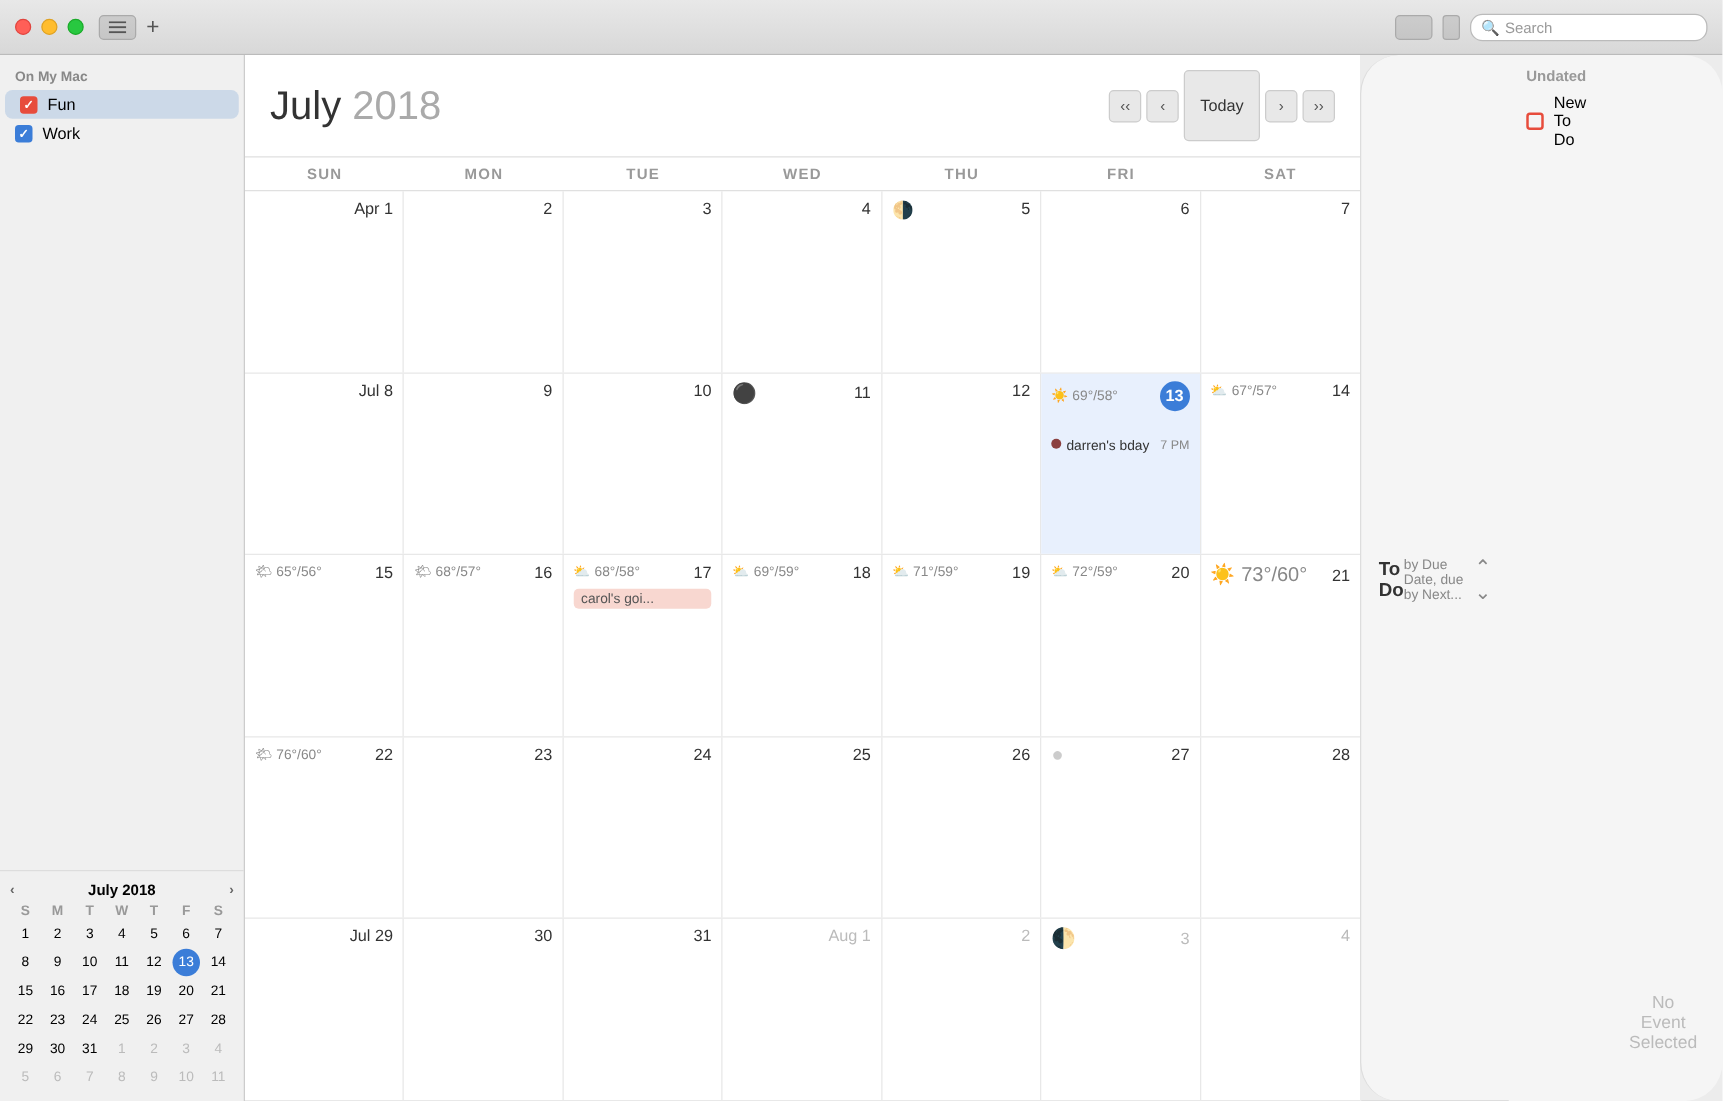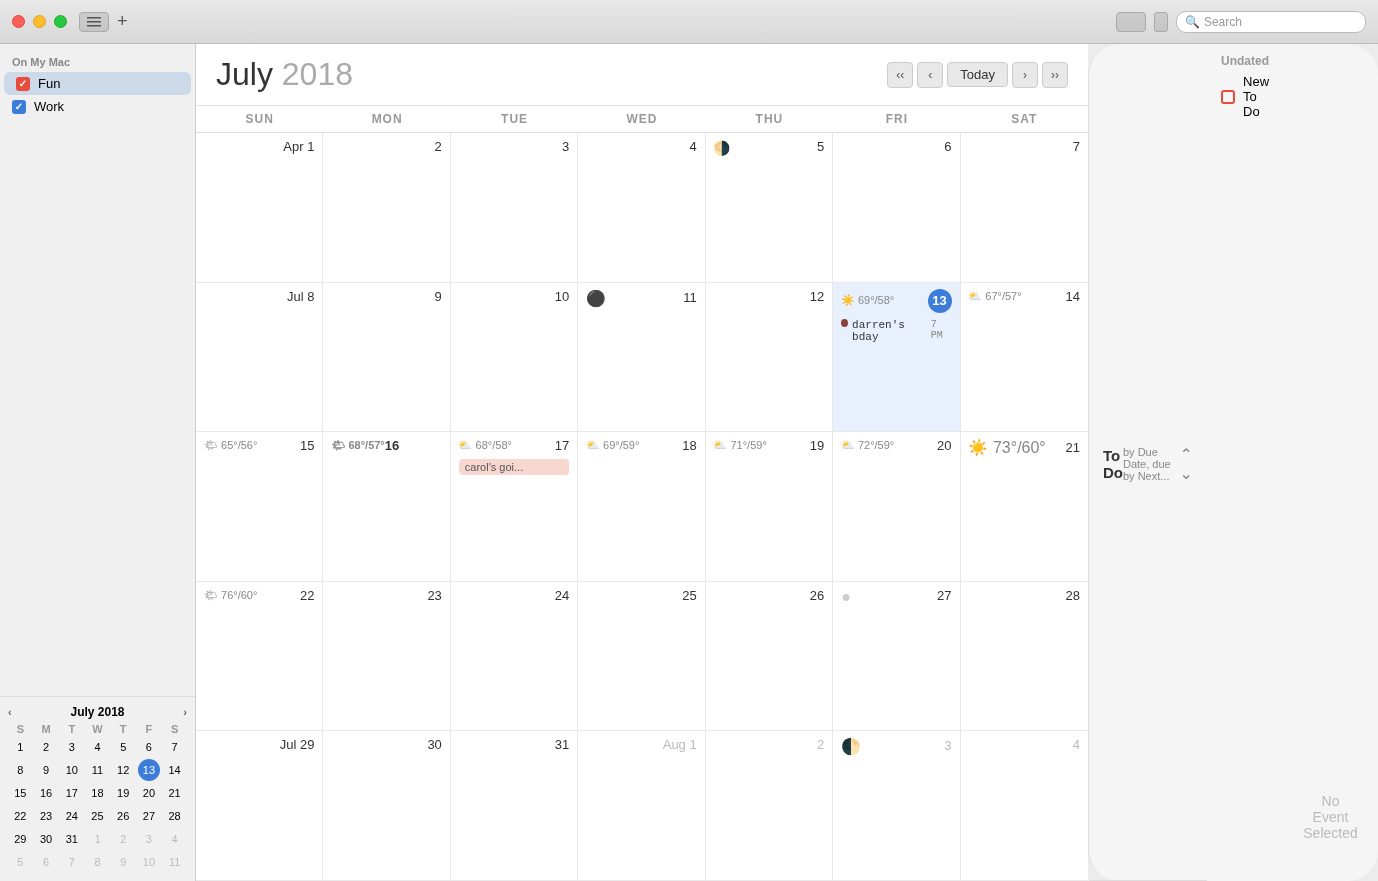--- a/index.html
+++ b/index.html
@@ -50,37 +50,37 @@
     .mini-day.today { background: #3b7dd8; color: white; }
     .mini-day.other-month { color: #bbb; }
 
     
     .calendar-main { flex: 1; display: flex; flex-direction: column; background: white; }
     .calendar-header { display: flex; align-items: center; padding: 12px 20px; border-bottom: 1px solid #e0e0e0; }
     .cal-title { font-size: 32px; font-weight: 300; color: #333; }
     .cal-title span { font-weight: 500; }
     .cal-nav { display: flex; align-items: center; gap: 4px; margin-left: auto; }
     .cal-nav-btn { background: #e8e8e8; border: 1px solid #ccc; border-radius: 4px; width: 26px; height: 26px; display: flex; align-items: center; justify-content: center; cursor: pointer; font-size: 12px; color: #555; }
-    .today-btn { background: #e8e8e8; border: 1px solid #ccc; border-radius: 4px; padding: 4px 12px; font-size: 13px; cursor: pointer; color: #333; }
+    .today-btn { background: #e8e8e8; border: 1px solid #ccc; border-radius: 4px; padding: 20px 12px; font-size: 13px; cursor: pointer; color: #333; }
 
     
     .cal-grid-header { display: grid; grid-template-columns: repeat(7, 1fr); border-bottom: 1px solid #e0e0e0; }
     .cal-day-header { text-align: center; padding: 6px 0; font-size: 12px; color: #999; font-weight: 600; letter-spacing: 1px; }
     .cal-weeks { flex: 1; display: flex; flex-direction: column; }
     .cal-week { display: grid; grid-template-columns: repeat(7, 1fr); flex: 1; border-bottom: 1px solid #e8e8e8; }
     .cal-cell { border-right: 1px solid #e8e8e8; padding: 6px 8px; font-size: 13px; position: relative; display: flex; flex-direction: column; }
     .cal-cell:last-child { border-right: none; }
     .cal-day-num { font-size: 13px; color: #999; text-align: right; margin-bottom: 2px; }
     .cal-day-num.current-month { color: #333; }
     .cal-day-num.today-circle { background: #3b7dd8; color: white; border-radius: 50%; width: 24px; height: 24px; display: flex; align-items: center; justify-content: center; margin-left: auto; font-weight: 600; }
     .today-cell { background: #e8f0fd; }
     .weather-info { font-size: 10px; color: #888; display: flex; align-items: center; gap: 2px; margin-bottom: 2px; }
     .event-pill { background: #f8d7d0; border-radius: 4px; padding: 2px 6px; font-size: 11px; color: #555; margin-top: 2px; white-space: nowrap; overflow: hidden; text-overflow: ellipsis; }
     .event-dot { width: 8px; height: 8px; border-radius: 50%; background: #8b4040; display: inline-block; }
-    .event-inline { font-size: 11px; color: #333; display: flex; align-items: flex-start; gap: 4px; margin-top: 2px; font-family: Liberation Mono, monospace; }
+    .event-inline { font-size: 11px; color: #333; display: flex; align-items: flex-start; gap: 4px; margin-top: 18px; }
     .event-time { color: #888; font-size: 10px; margin-left: auto; }
     .half-moon { font-size: 14px; color: #999; }
 
     
     .right-panel { width: 290px; background: #f5f5f5; border-left: 1px solid #ddd; display: flex; flex-direction: row; flex-shrink: 0; border-radius: 31px; }
     .todo-header { display: flex; align-items: center; justify-content: space-between; padding: 12px 14px 8px; border-bottom: 1px solid #ddd; }
     .todo-title { font-size: 15px; font-weight: 600; color: #333; }
     .todo-sort { font-size: 11px; color: #888; }
     .todo-section { padding: 10px 14px; }
     .todo-section-label { font-size: 12px; color: #999; font-weight: 600; margin-bottom: 6px; }
@@ -290,21 +290,21 @@
       </div>
 
       <div class="cal-week">
         <div class="cal-cell">
           <div style="display:flex;justify-content:space-between;align-items:center;margin-bottom:2px;">
             <span class="weather-info" style="font-size:11px;">🌤 65°/56°</span>
             <div class="cal-day-num current-month">15</div>
           </div>
         </div>
         <div class="cal-cell">
-          <div style="display:flex;justify-content:flex-start;align-items:center;margin-bottom:2px;font-weight:bold;">
+          <div style="display:flex;justify-content:space-between;align-items:center;margin-bottom:2px;">
             <span class="weather-info" style="font-size:11px;">🌤 68°/57°</span>
             <div class="cal-day-num current-month">16</div>
           </div>
         </div>
         <div class="cal-cell">
           <div style="display:flex;justify-content:space-between;align-items:center;margin-bottom:2px;">
             <span class="weather-info" style="font-size:11px;">⛅ 68°/58°</span>
             <div class="cal-day-num current-month">17</div>
           </div>
           <div class="event-pill">carol's goi...</div>

